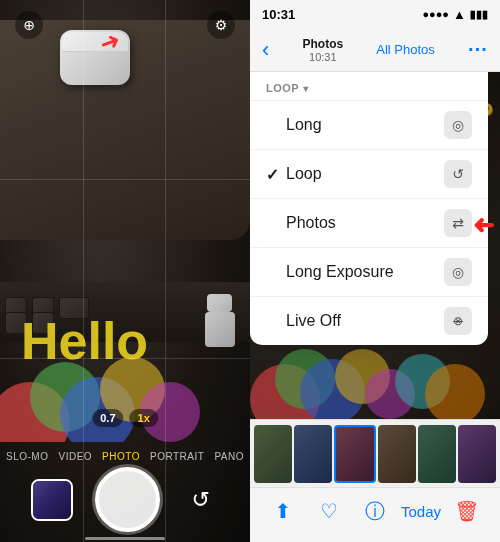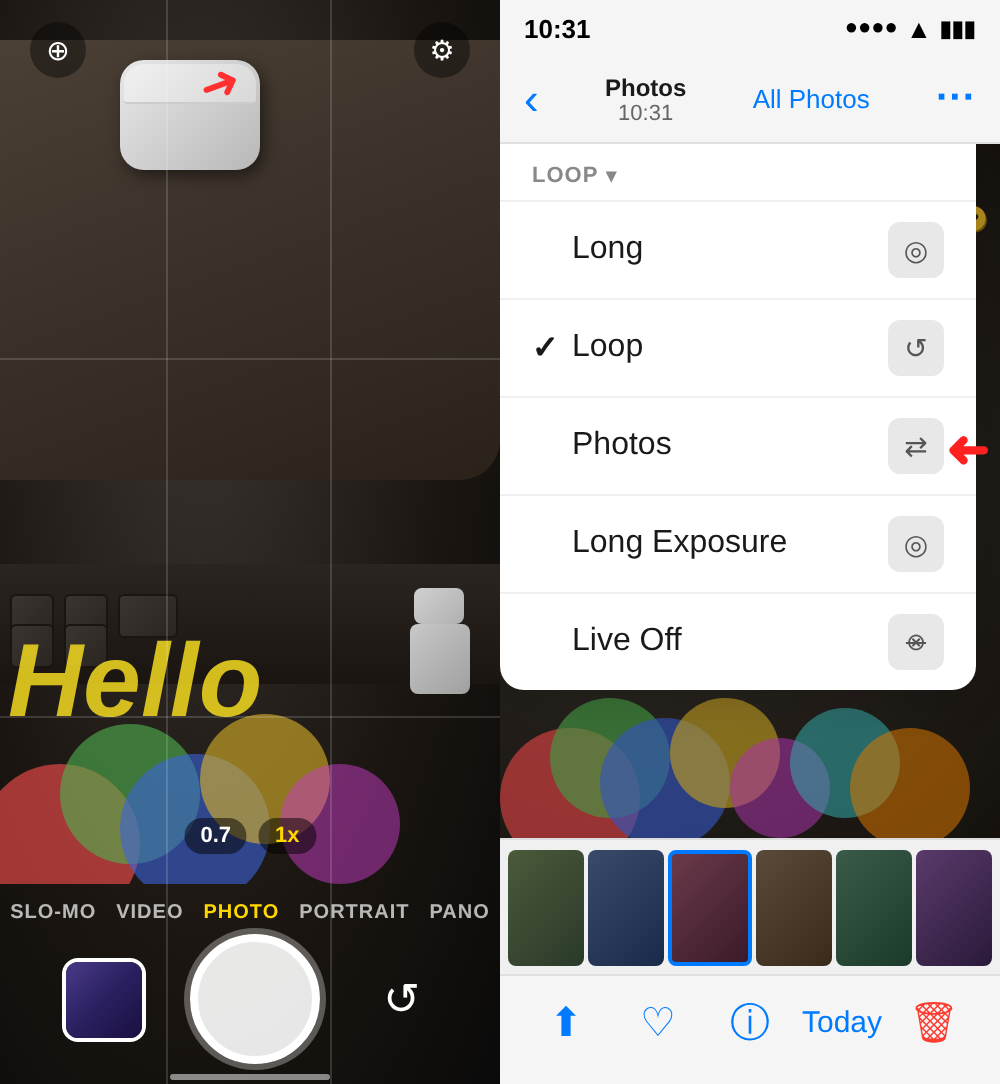--- a/index.html
+++ b/index.html
@@ -63,27 +63,26 @@
     .key {
       position: absolute;
       background: linear-gradient(135deg, #3a3530 0%, #2a2520 100%);
       border-radius: 3px;
       border: 1px solid #1a1510;
     }
     
     .bg-text-hello {
       position: absolute;
       bottom: 175px;
-      left: 4px;
+      left: 21px;
       font-size: 52px;
       font-weight: 900;
       color: #e8d020;
       opacity: 0.9;
       line-height: 1;
-      font-style: italic;
     }
     .bg-text-inspi {
       position: absolute;
       bottom: 115px;
       left: 5px;
       font-size: 52px;
       font-weight: 900;
       color: #e8d020;
       opacity: 0.9;
       line-height: 1;
@@ -196,21 +195,21 @@
       left: 0;
       right: 0;
       display: flex;
       justify-content: center;
       gap: 10px;
       padding: 0 5px;
     }
     .mode-item {
       color: rgba(255,255,255,0.7);
       font-size: 10px;
-      font-weight: 700;
+      font-weight: 400;
       letter-spacing: 0.5px;
       text-transform: uppercase;
     }
     .mode-item.active {
       color: #ffd700;
     }
     
     .camera-bottom-bar {
       position: absolute;
       bottom: 10px;

